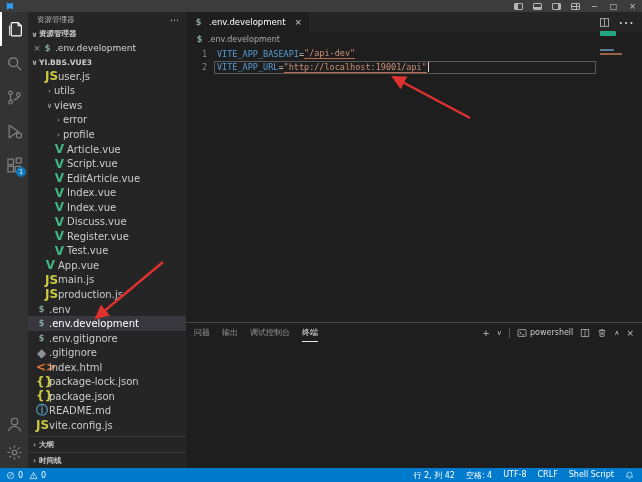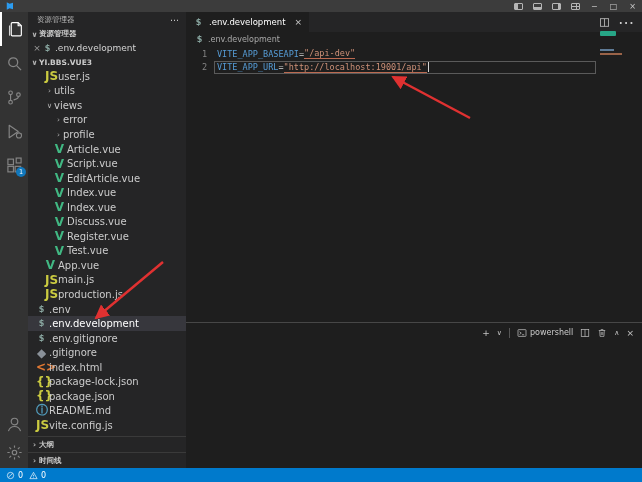--- a/index.html
+++ b/index.html
@@ -387,20 +387,26 @@
         </div>
       <div class="minimap">
         <span class="mm-l1"></span>
         <span class="mm-l2"></span>
       </div>
     </div>
     <div class="editor-badge"></div>
 
     <div class="panel">
       <div class="panel-header">
+        <div class="panel-tabs">
+            <span class="panel-tab">问题</span>
+            <span class="panel-tab">输出</span>
+            <span class="panel-tab">调试控制台</span>
+            <span class="panel-tab active">终端</span>
+          </div>
         <div class="panel-actions">
           <span>+</span>
           <span style="font-size:7px;">∨</span>
           <span class="pa-divider"></span>
           <span class="shell-select">
             <svg viewBox="0 0 16 16">
                 <rect x="1.6" y="2.6" width="12.8" height="10.8" rx="1" fill="none" stroke="currentColor" stroke-width="1.1"></rect>
                 <path d="M4 6l2.8 2.2L4 10.4" fill="none" stroke="currentColor" stroke-width="1.1"></path>
                 <line x1="8" y1="10.8" x2="11.5" y2="10.8" stroke="currentColor" stroke-width="1.1"></line>
               </svg>
@@ -435,15 +441,30 @@
       <span>0</span>
       <span style="margin-left:3px;">
         <svg viewBox="0 0 16 16">
             <path d="M8 2.4l6.4 11.2H1.6z" fill="none" stroke="currentColor" stroke-width="1.2" stroke-linejoin="round"></path>
             <line x1="8" y1="6.6" x2="8" y2="9.6" stroke="currentColor" stroke-width="1.2"></line>
             <circle cx="8" cy="11.4" r=".7" fill="currentColor"></circle>
           </svg>
       </span>
       <span>0</span>
     </div>
+    <div class="sb-right">
+      <span style="display:flex;gap:11px;">
+          <span class="sb-item">行 2, 列 42</span>
+          <span class="sb-item">空格: 4</span>
+          <span class="sb-item">UTF-8</span>
+          <span class="sb-item">CRLF</span>
+          <span class="sb-item">Shell Script</span>
+        </span>
+      <span>
+        <svg viewBox="0 0 16 16">
+            <path d="M8 1.8a4.2 4.2 0 0 1 4.2 4.2c0 3.2.9 4.1 1.5 4.7H2.3c.6-.6 1.5-1.5 1.5-4.7A4.2 4.2 0 0 1 8 1.8z" fill="none" stroke="currentColor" stroke-width="1.1"></path>
+            <path d="M6.6 12.8a1.5 1.5 0 0 0 2.8 0" fill="none" stroke="currentColor" stroke-width="1.1"></path>
+          </svg>
+      </span>
+    </div>
   </div>
 
 </div>
 
 </body></html>

